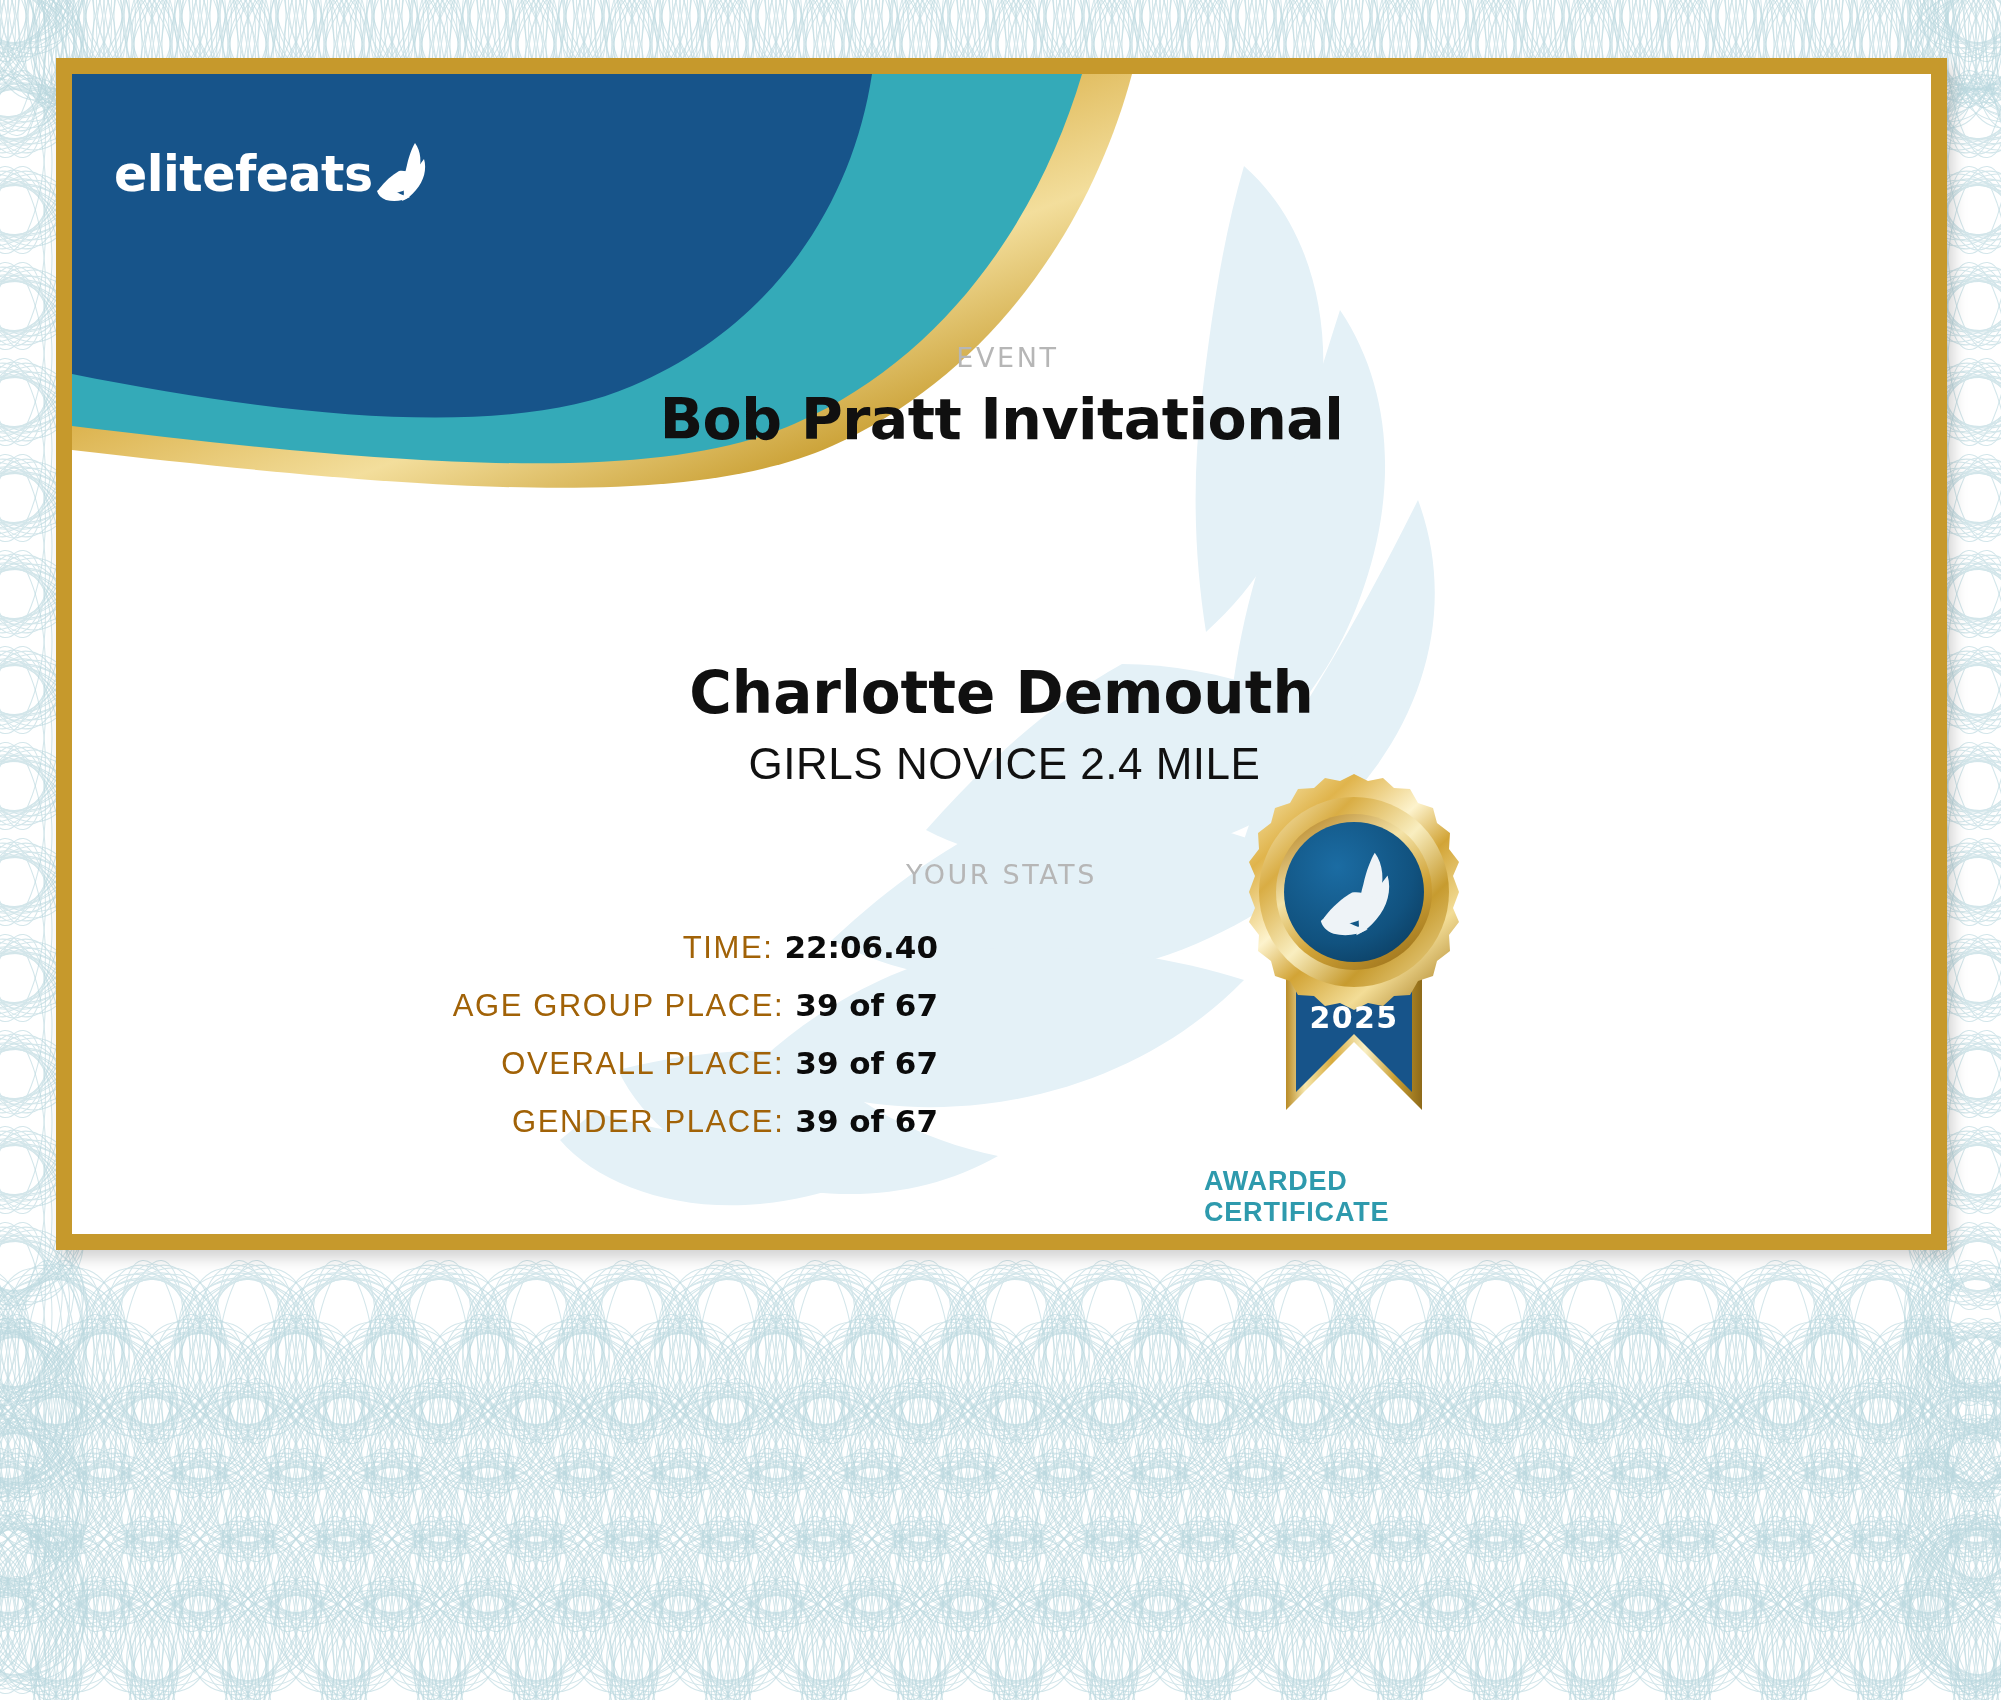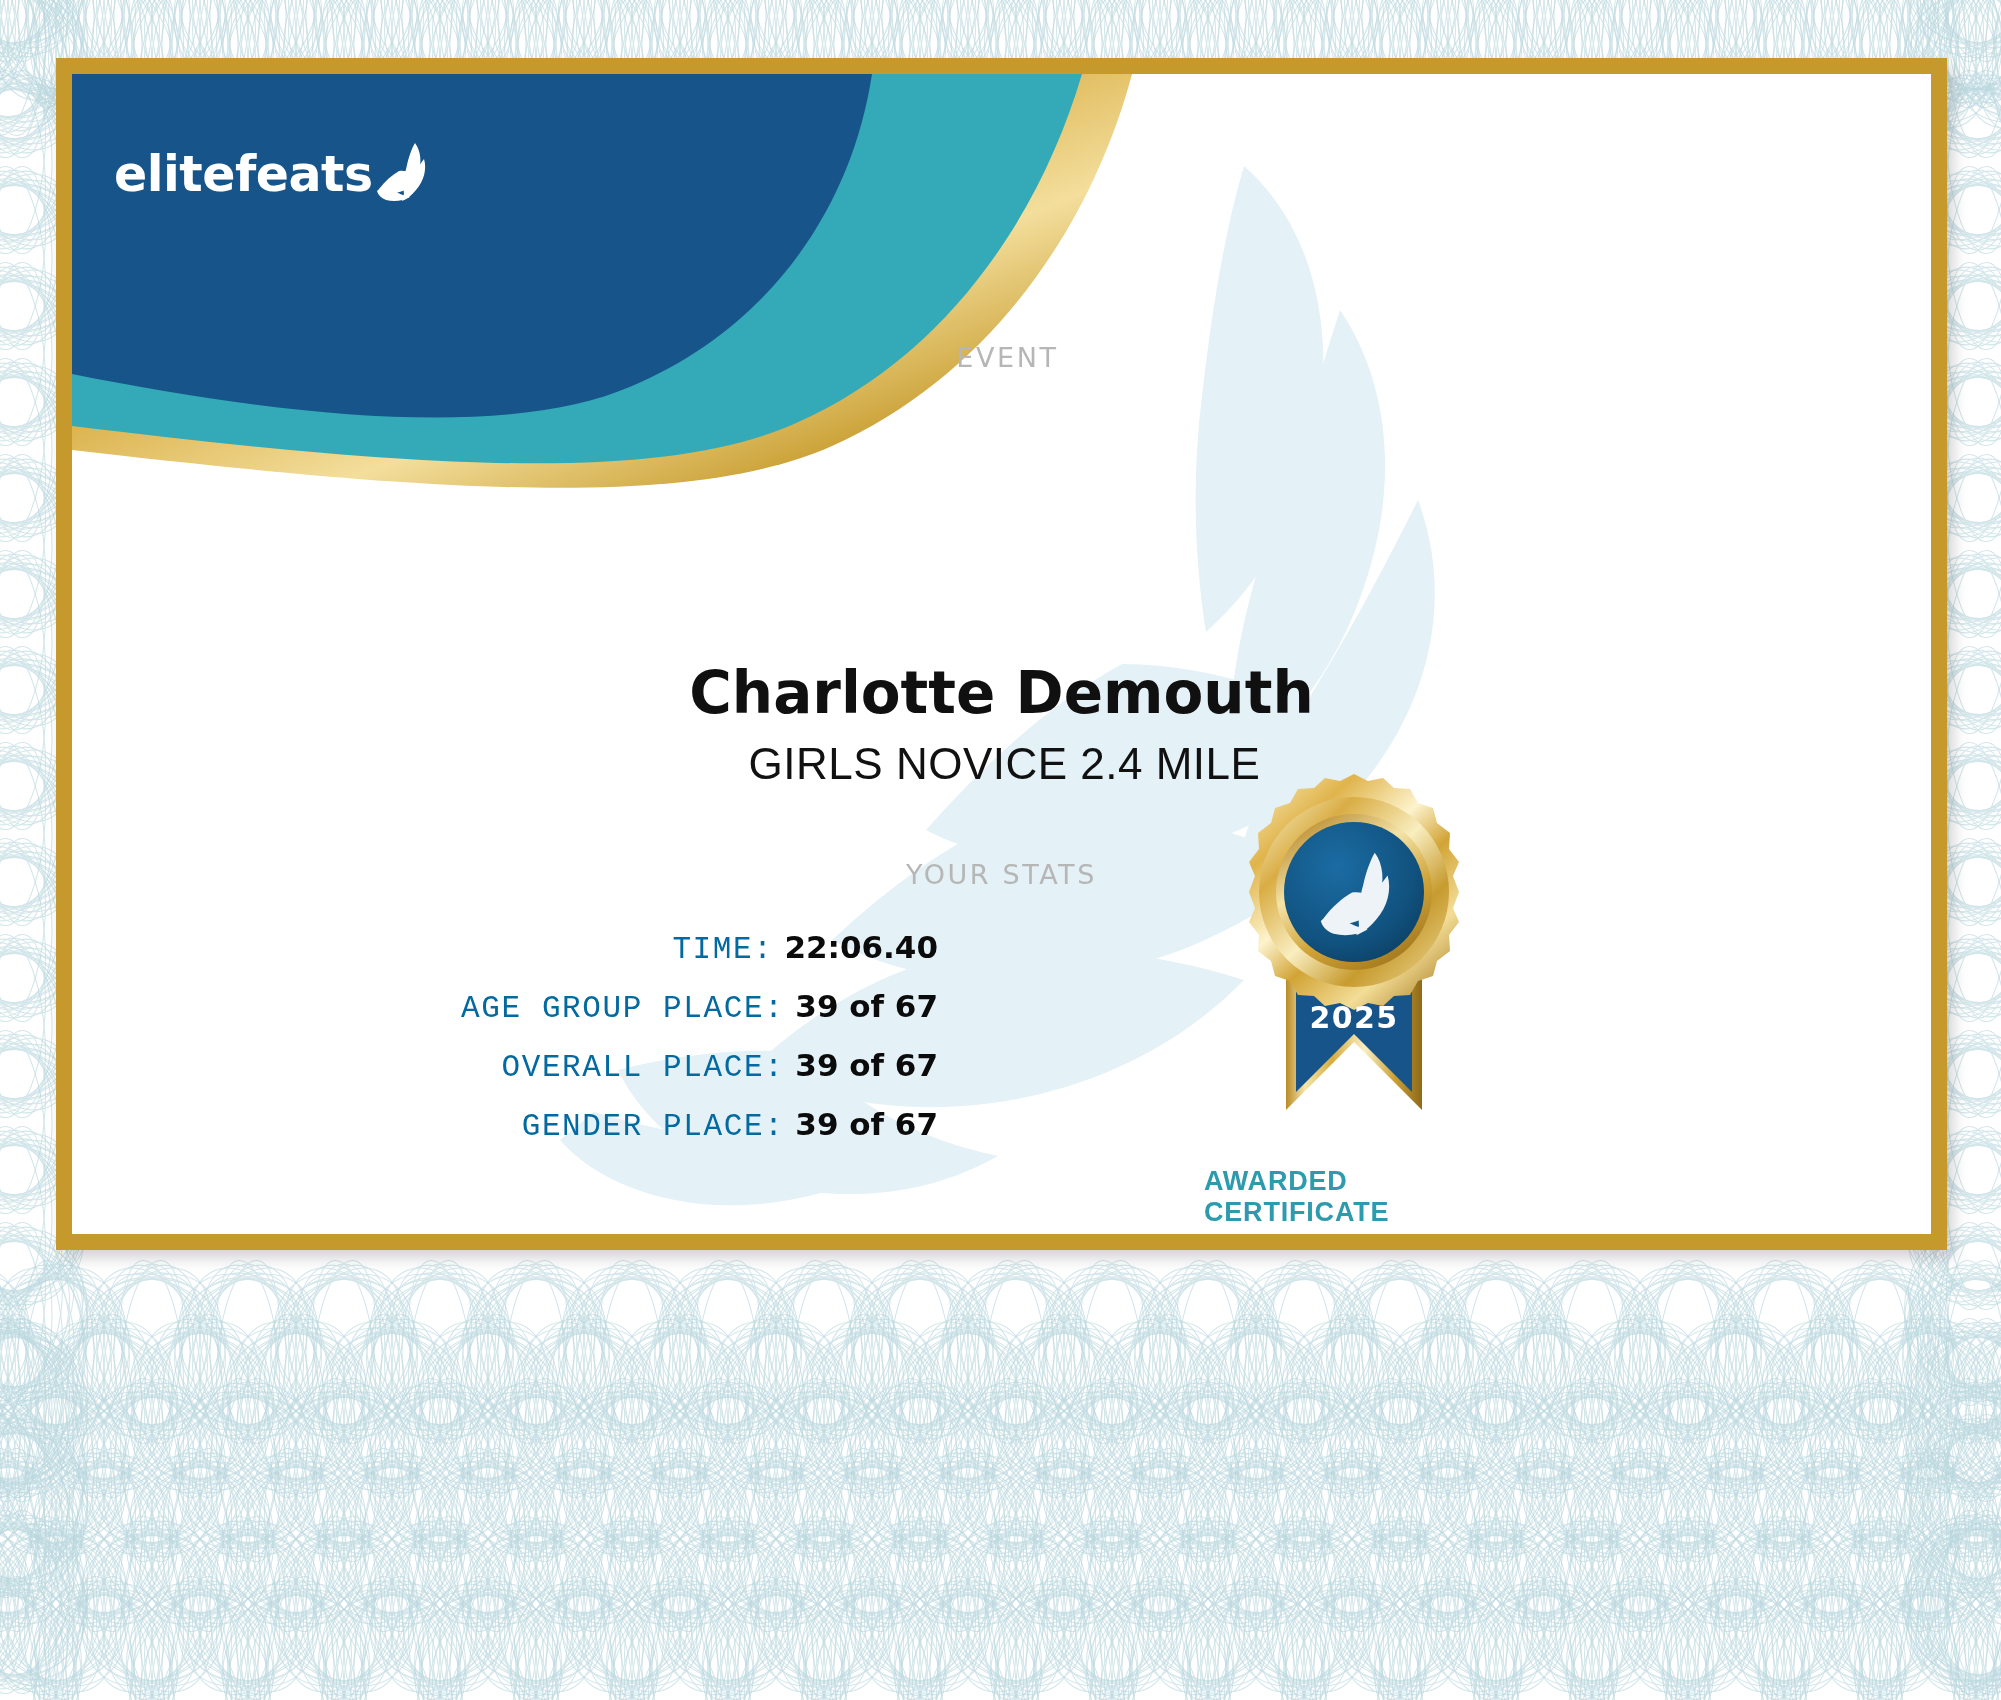--- a/index.html
+++ b/index.html
@@ -140,24 +140,24 @@
     display: flex;
     flex-direction: column;
     gap: 21px;
   }
   .stat-row {
     display: flex;
     align-items: baseline;
     justify-content: flex-end;
   }
   .stat-label {
-    color: #0369a1;
+    color: #a16207;
     font-size: 31px;
     letter-spacing: 1.6px;
-    font-family: Liberation Mono, monospace;
+    font-family: Liberation Sans, sans-serif;
     white-space: nowrap;
   }
   .stat-value {
     color: #0b0b0b;
     font-size: 31px;
     font-weight: 700;
     font-family: "DejaVu Sans", sans-serif;
     margin-left: 11px;
     white-space: nowrap;
   }
@@ -337,20 +337,21 @@
               <path d="M22 30 C29 29 37 32 44 38 C37 45 28 50 19 52 C12 53 6 51 2 48 C8 40 15 34 22 30 Z"></path>
               <path d="M10 44 C16 50 24 54 33 56 C26 60 17 61 9 59 C4 57 1 54 0 50 C3 47 6 45 10 44 Z"></path>
             </g>
           </svg>
         </span>
       </div>
 
       <div id="content">
 
         <div id="event-label" class="kicker">EVENT</div>
+        <div id="event-name" class="headline">Bob Pratt Invitational</div>
 
         <div id="recipient" class="headline">Charlotte Demouth</div>
         <div id="category">GIRLS NOVICE 2.4 MILE</div>
 
         <div id="stats-label" class="kicker">YOUR STATS</div>
 
         <div id="stats">
           <div class="stat-row">
             <span class="stat-label">TIME:</span>
             <span class="stat-value">22:06.40</span>

